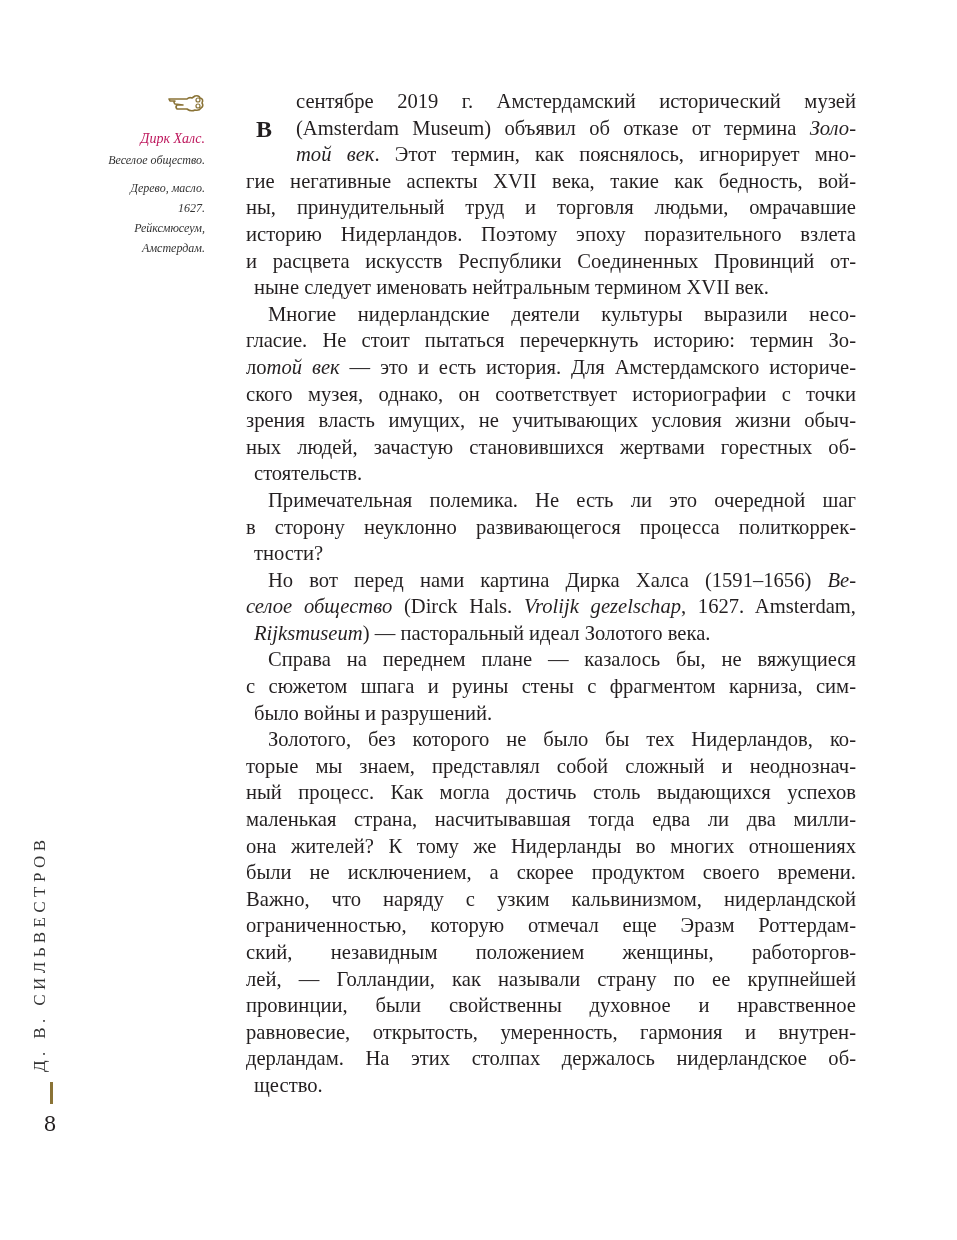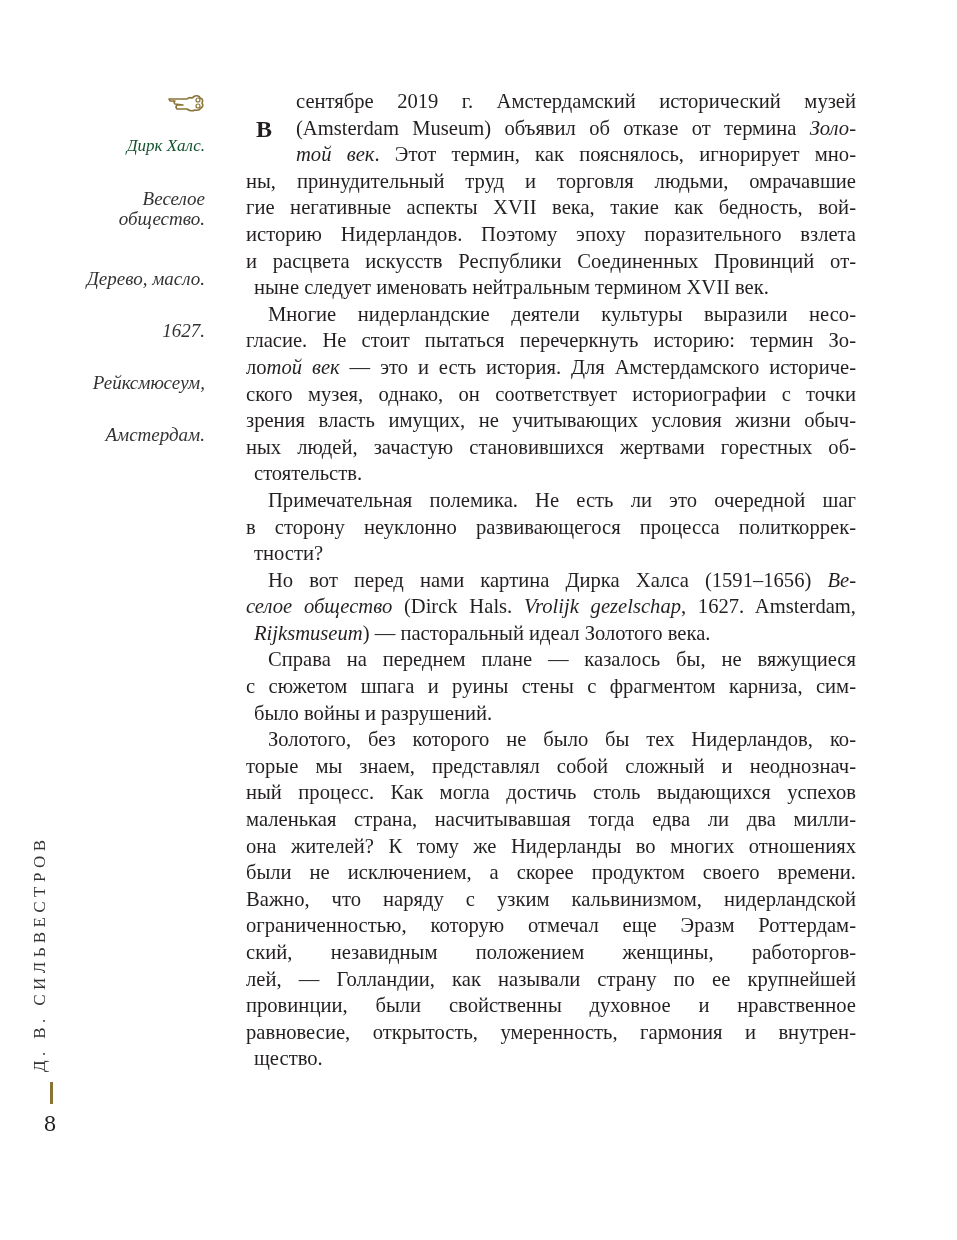--- a/index.html
+++ b/index.html
@@ -1,20 +1,20 @@
 <!DOCTYPE html>
 <html><head>
 <meta charset="utf-8">
 <style>
   html, body { margin: 0; padding: 0; background: #ffffff; }
   body { width: 957px; height: 1240px; position: relative; overflow: hidden; font-family: "DejaVu Serif", "Liberation Serif", serif; color: #231f20; }
   .sidenote { position: absolute; right: 752px; top: 92px; width: 140px; text-align: right; font-family: "Liberation Serif", serif; font-style: italic; }
   .hand { display: inline-block; width: 38px; height: 22px; }
-  .sn-author { color: #14532d; font-size: 17px; line-height: 22px; margin-top: 17px; }
-  .sn-line { font-size: 19px; line-height: 20px; color: #333; margin-top: 32px; }
+  .sn-author { color: #be185d; font-size: 14px; line-height: 22px; margin-top: 10px; }
+  .sn-line { font-size: 12px; line-height: 20px; color: #333; }
   .sn-gap { height: 8px; }
   .text { position: absolute; left: 246px; top: 88px; width: 610px; font-family: "Liberation Serif", serif; font-size: 20.6px; color: #231f20; }
   .line { height: 26.6px; line-height: 26.6px; text-align: justify; text-align-last: justify; white-space: nowrap; }
   .line span.inner { display: inline-block; width: 100%; text-align: justify; text-align-last: justify; white-space: normal; }
   .line.last span.inner { text-align-last: left; margin-left: 8px; }
   .indent { padding-left: 22px; }
   .dropcap-line { padding-left: 50px; }
   .dropcap { position: absolute; left: 10px; top: 26px; font-size: 24px; font-weight: bold; line-height: 30px; }
   .vert { position: absolute; left: 30px; top: 1072px; transform: rotate(-90deg); transform-origin: 0 0; white-space: nowrap; font-family: "Liberation Serif", serif; font-size: 17px; letter-spacing: 4.4px; color: #333; }
   .rule2 { position: absolute; left: 50px; top: 1082px; width: 3px; height: 22px; background: #8a7336; }
@@ -39,22 +39,22 @@
   <div class="sn-line">1627.</div>
   <div class="sn-line">Рейксмюсеум,</div>
   <div class="sn-line">Амстердам.</div>
 </div>
 
 <div class="text" id="body-text">
   <div class="dropcap">В</div>
 <div class="line dropcap-line"><span class="inner">сентябре 2019 г. Амстердамский исторический музей</span></div>
     <div class="line dropcap-line"><span class="inner">(Amsterdam Museum) объявил об отказе от термина <em>Золо-</em></span></div>
     <div class="line dropcap-line"><span class="inner"><em>той век</em>. Этот термин, как пояснялось, игнорирует мно-</span></div>
+    <div class="line"><span class="inner">гие негативные аспекты XVII века, такие как бедность, вой-</span></div>
     <div class="line"><span class="inner">ны, принудительный труд и торговля людьми, омрачавшие</span></div>
-    <div class="line"><span class="inner">гие негативные аспекты XVII века, такие как бедность, вой-</span></div>
     <div class="line"><span class="inner">историю Нидерландов. Поэтому эпоху поразительного взлета</span></div>
     <div class="line"><span class="inner">и расцвета искусств Республики Соединенных Провинций от-</span></div>
     <div class="line last"><span class="inner">ныне следует именовать нейтральным термином XVII век.</span></div>
     <div class="line indent"><span class="inner">Многие нидерландские деятели культуры выразили несо-</span></div>
     <div class="line"><span class="inner">гласие. Не стоит пытаться перечеркнуть историю: термин Зо-</span></div>
     <div class="line"><span class="inner">ло<em>той век</em> — это и есть история. Для Амстердамского историче-</span></div>
     <div class="line"><span class="inner">ского музея, однако, он соответствует историографии с точки</span></div>
     <div class="line"><span class="inner">зрения власть имущих, не учитывающих условия жизни обыч-</span></div>
     <div class="line"><span class="inner">ных людей, зачастую становившихся жертвами горестных об-</span></div>
     <div class="line last"><span class="inner">стоятельств.</span></div>
@@ -72,18 +72,19 @@
     <div class="line"><span class="inner">ный процесс. Как могла достичь столь выдающихся успехов</span></div>
     <div class="line"><span class="inner">маленькая страна, насчитывавшая тогда едва ли два милли-</span></div>
     <div class="line"><span class="inner">она жителей? К тому же Нидерланды во многих отношениях</span></div>
     <div class="line"><span class="inner">были не исключением, а скорее продуктом своего времени.</span></div>
     <div class="line"><span class="inner">Важно, что наряду с узким кальвинизмом, нидерландской</span></div>
     <div class="line"><span class="inner">ограниченностью, которую отмечал еще Эразм Роттердам-</span></div>
     <div class="line"><span class="inner">ский, незавидным положением женщины, работоргов-</span></div>
     <div class="line"><span class="inner">лей, — Голландии, как называли страну по ее крупнейшей</span></div>
     <div class="line"><span class="inner">провинции, были свойственны духовное и нравственное</span></div>
     <div class="line"><span class="inner">равновесие, открытость, умеренность, гармония и внутрен-</span></div>
+    <div class="line"><span class="inner">дерландам. На этих столпах держалось нидерландское об-</span></div>
     <div class="line last"><span class="inner">щество.</span></div>
   </div>
 
 <div class="vert">Д. В. СИЛЬВЕСТРОВ</div>
 <div class="rule2"></div>
 <div class="pagenum">8</div>
 
 </body></html>

